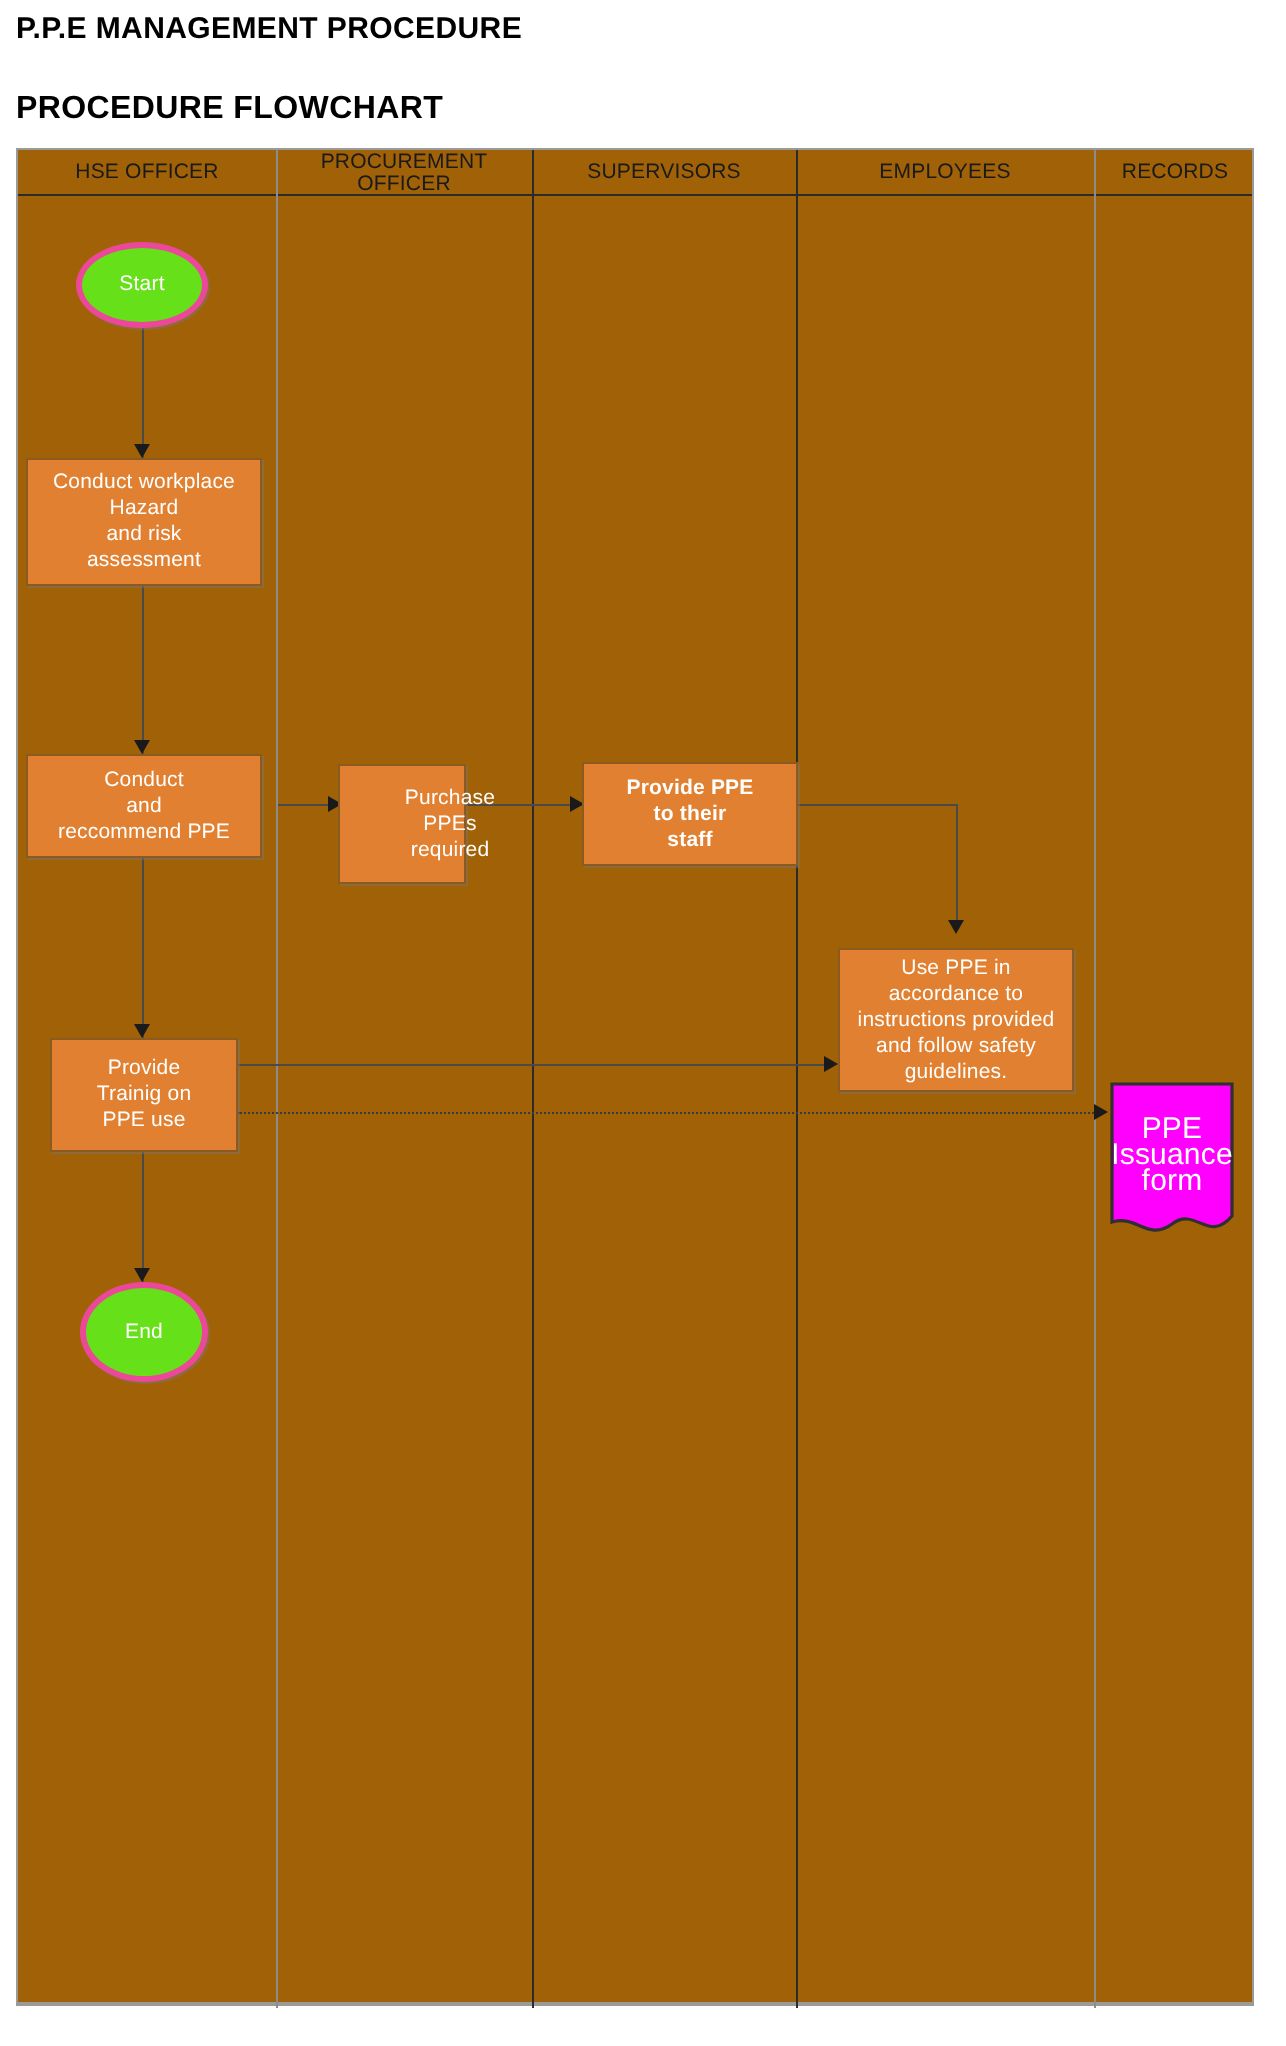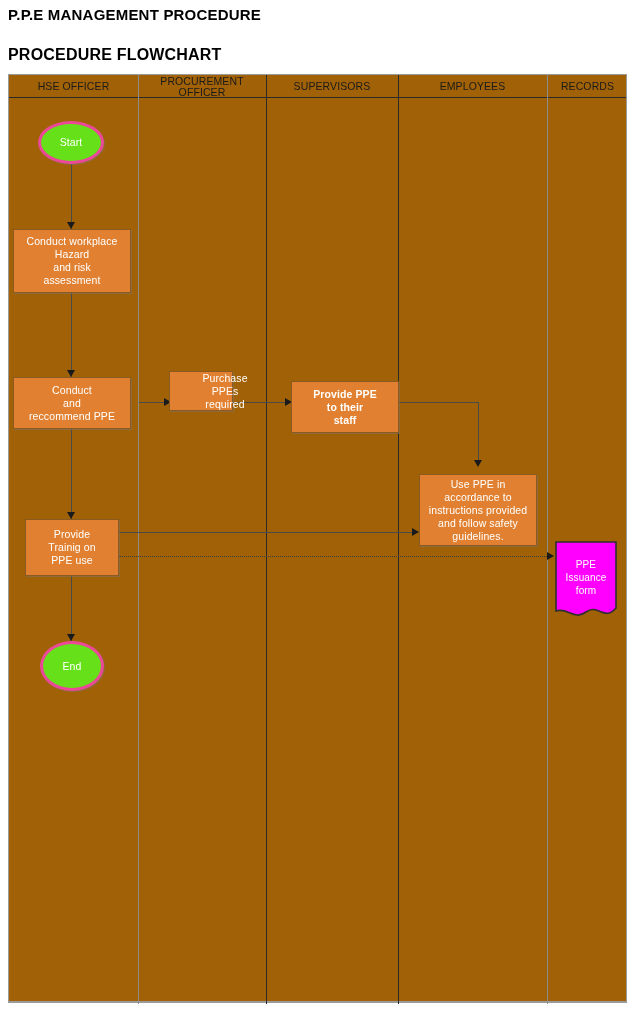--- a/index.html
+++ b/index.html
@@ -121,21 +121,21 @@
     left: 0;
     top: 0;
     width: 100%;
     height: 100%;
     z-index: -1;
   }
   .node-document .doc-label {
     position: relative;
     z-index: 1;
     color: #ffffff;
-    font-size: 10px;
+    font-size: 15px;
     line-height: 13px;
     text-align: center;
     white-space: pre-line;
   }
 
   
   .conn-v {
     position: absolute;
     width: 1px;
     background: #4a4a4a;
@@ -231,21 +231,21 @@
 and risk
 assessment</span>
   </div>
 
   <div class="node node-process" style="left:4px; top:302px; width:118px; height:52px;">
     <span>Conduct
 and
 reccommend PPE</span>
   </div>
 
-  <div class="node node-process" style="left:160px; top:296px; width:64px; height:40px;padding-left:48px;">
+  <div class="node node-process" style="left:160px; top:307px; width:64px; height:60px;padding-left:48px;">
     <span>Purchase
 PPEs
 required</span>
   </div>
 
   <div class="node node-process" style="left:282px; top:306px; width:108px; height:52px;font-weight:bold;">
     <span>Provide PPE
 to their
 staff</span>
   </div>

